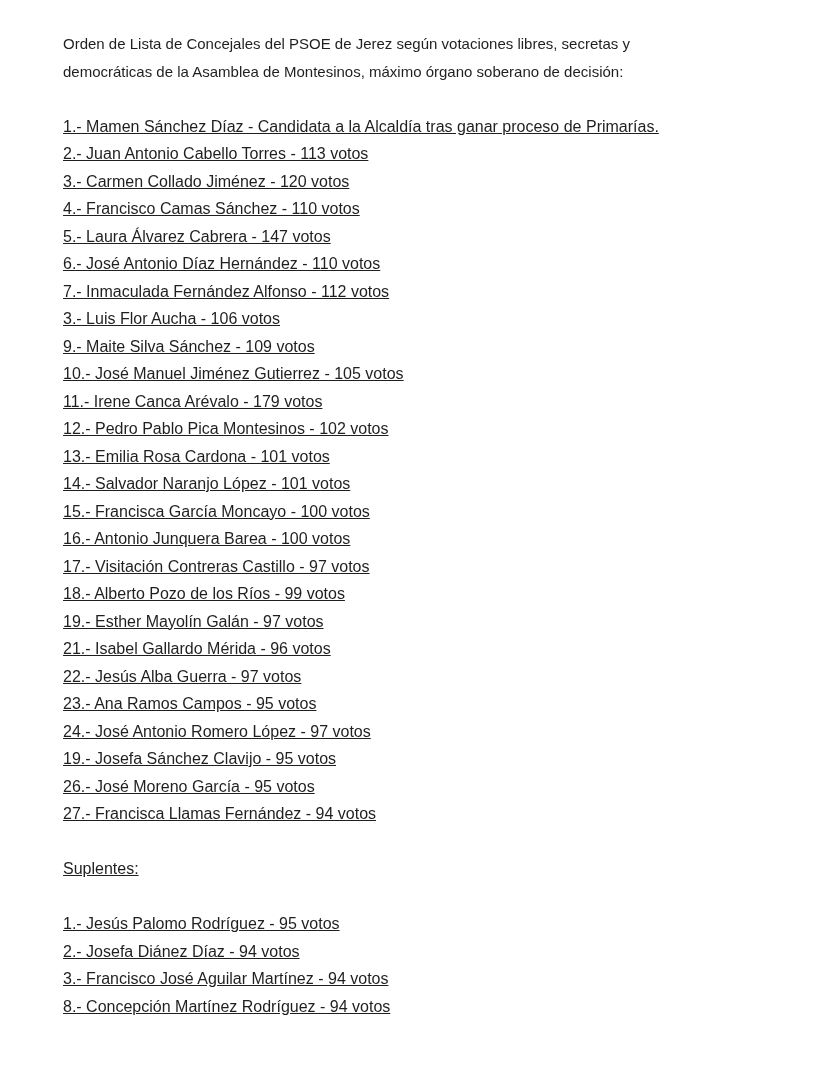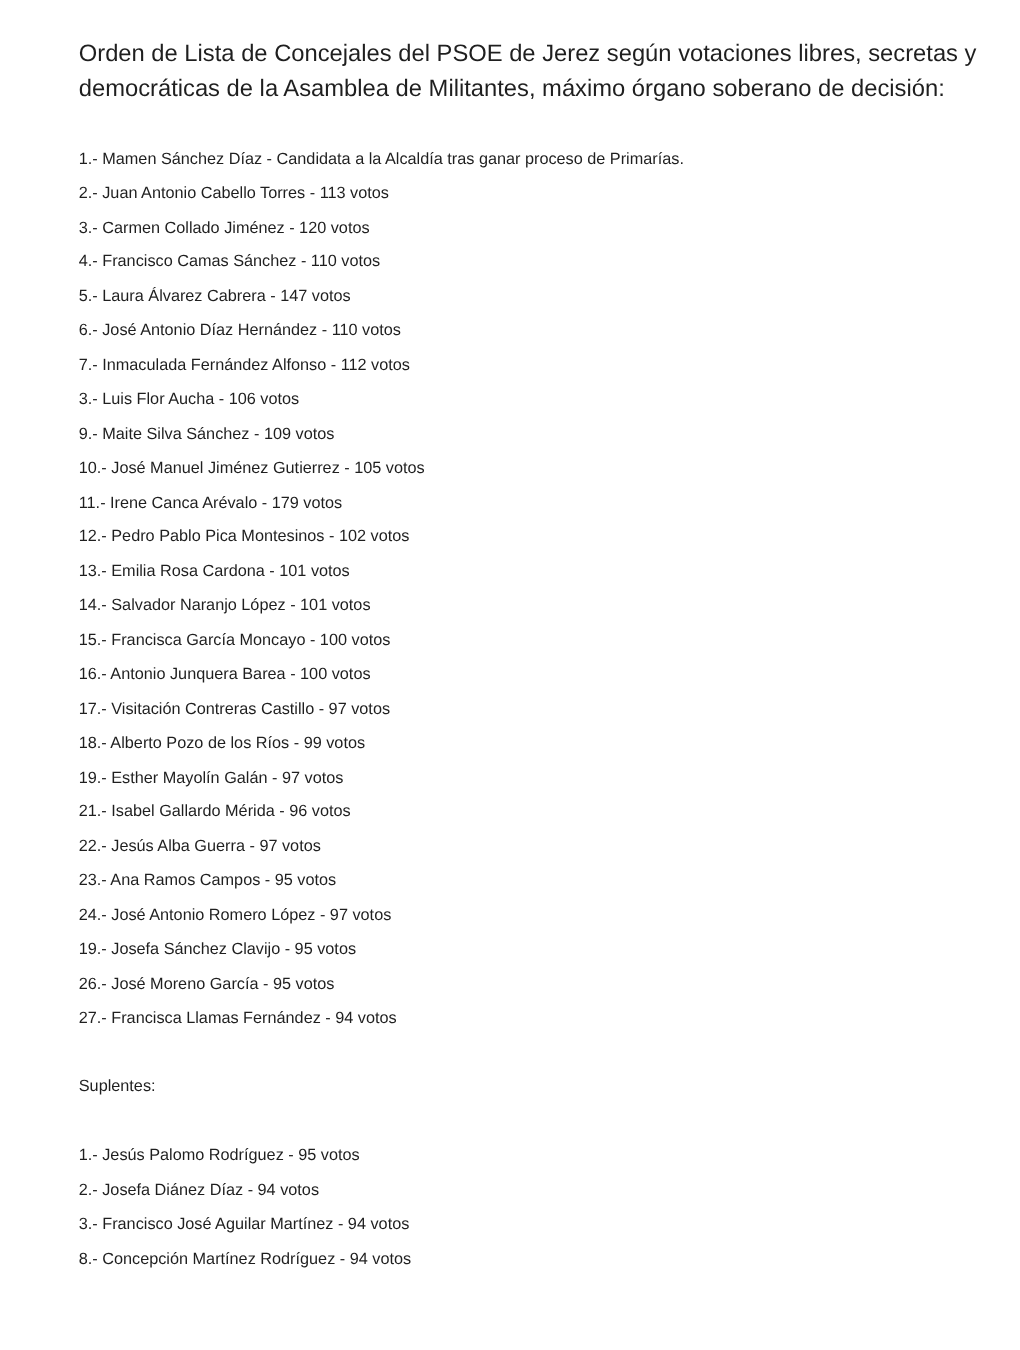--- a/index.html
+++ b/index.html
@@ -15,40 +15,41 @@
     color: #1f1f1f;
   }
   .doc {
     box-sizing: border-box;
     width: 816px;
     height: 1080px;
     padding: 30px 40px 0 63px;
     background: #ffffff;
   }
   .title-line {
-    font-size: 19px;
+    font-size: 15px;
     line-height: 27.5px;
     white-space: nowrap;
   }
   .line {
-    font-size: 13px;
+    font-size: 16px;
     line-height: 27.5px;
     white-space: nowrap;
+    text-decoration: underline;
   }
   .spacer {
     height: 27.5px;
   }
 </style>
 </head>
 <body>
 
 <div class="doc">
   <div>
     <div class="title-line">Orden de Lista de Concejales del PSOE de Jerez según votaciones libres, secretas y</div>
-    <div class="title-line">democráticas de la Asamblea de Militantes, máximo órgano soberano de decisión:</div>
+    <div class="title-line">democráticas de la Asamblea de Montesinos, máximo órgano soberano de decisión:</div>
   </div>
 
   <div class="spacer"></div>
 
   <div id="main-list">
       <div class="line">1.- Mamen Sánchez Díaz - Candidata a la Alcaldía tras ganar proceso de Primarías.</div>
       <div class="line">2.- Juan Antonio Cabello Torres - 113 votos</div>
       <div class="line">3.- Carmen Collado Jiménez - 120 votos</div>
       <div class="line">4.- Francisco Camas Sánchez - 110 votos</div>
       <div class="line">5.- Laura Álvarez Cabrera - 147 votos</div>

